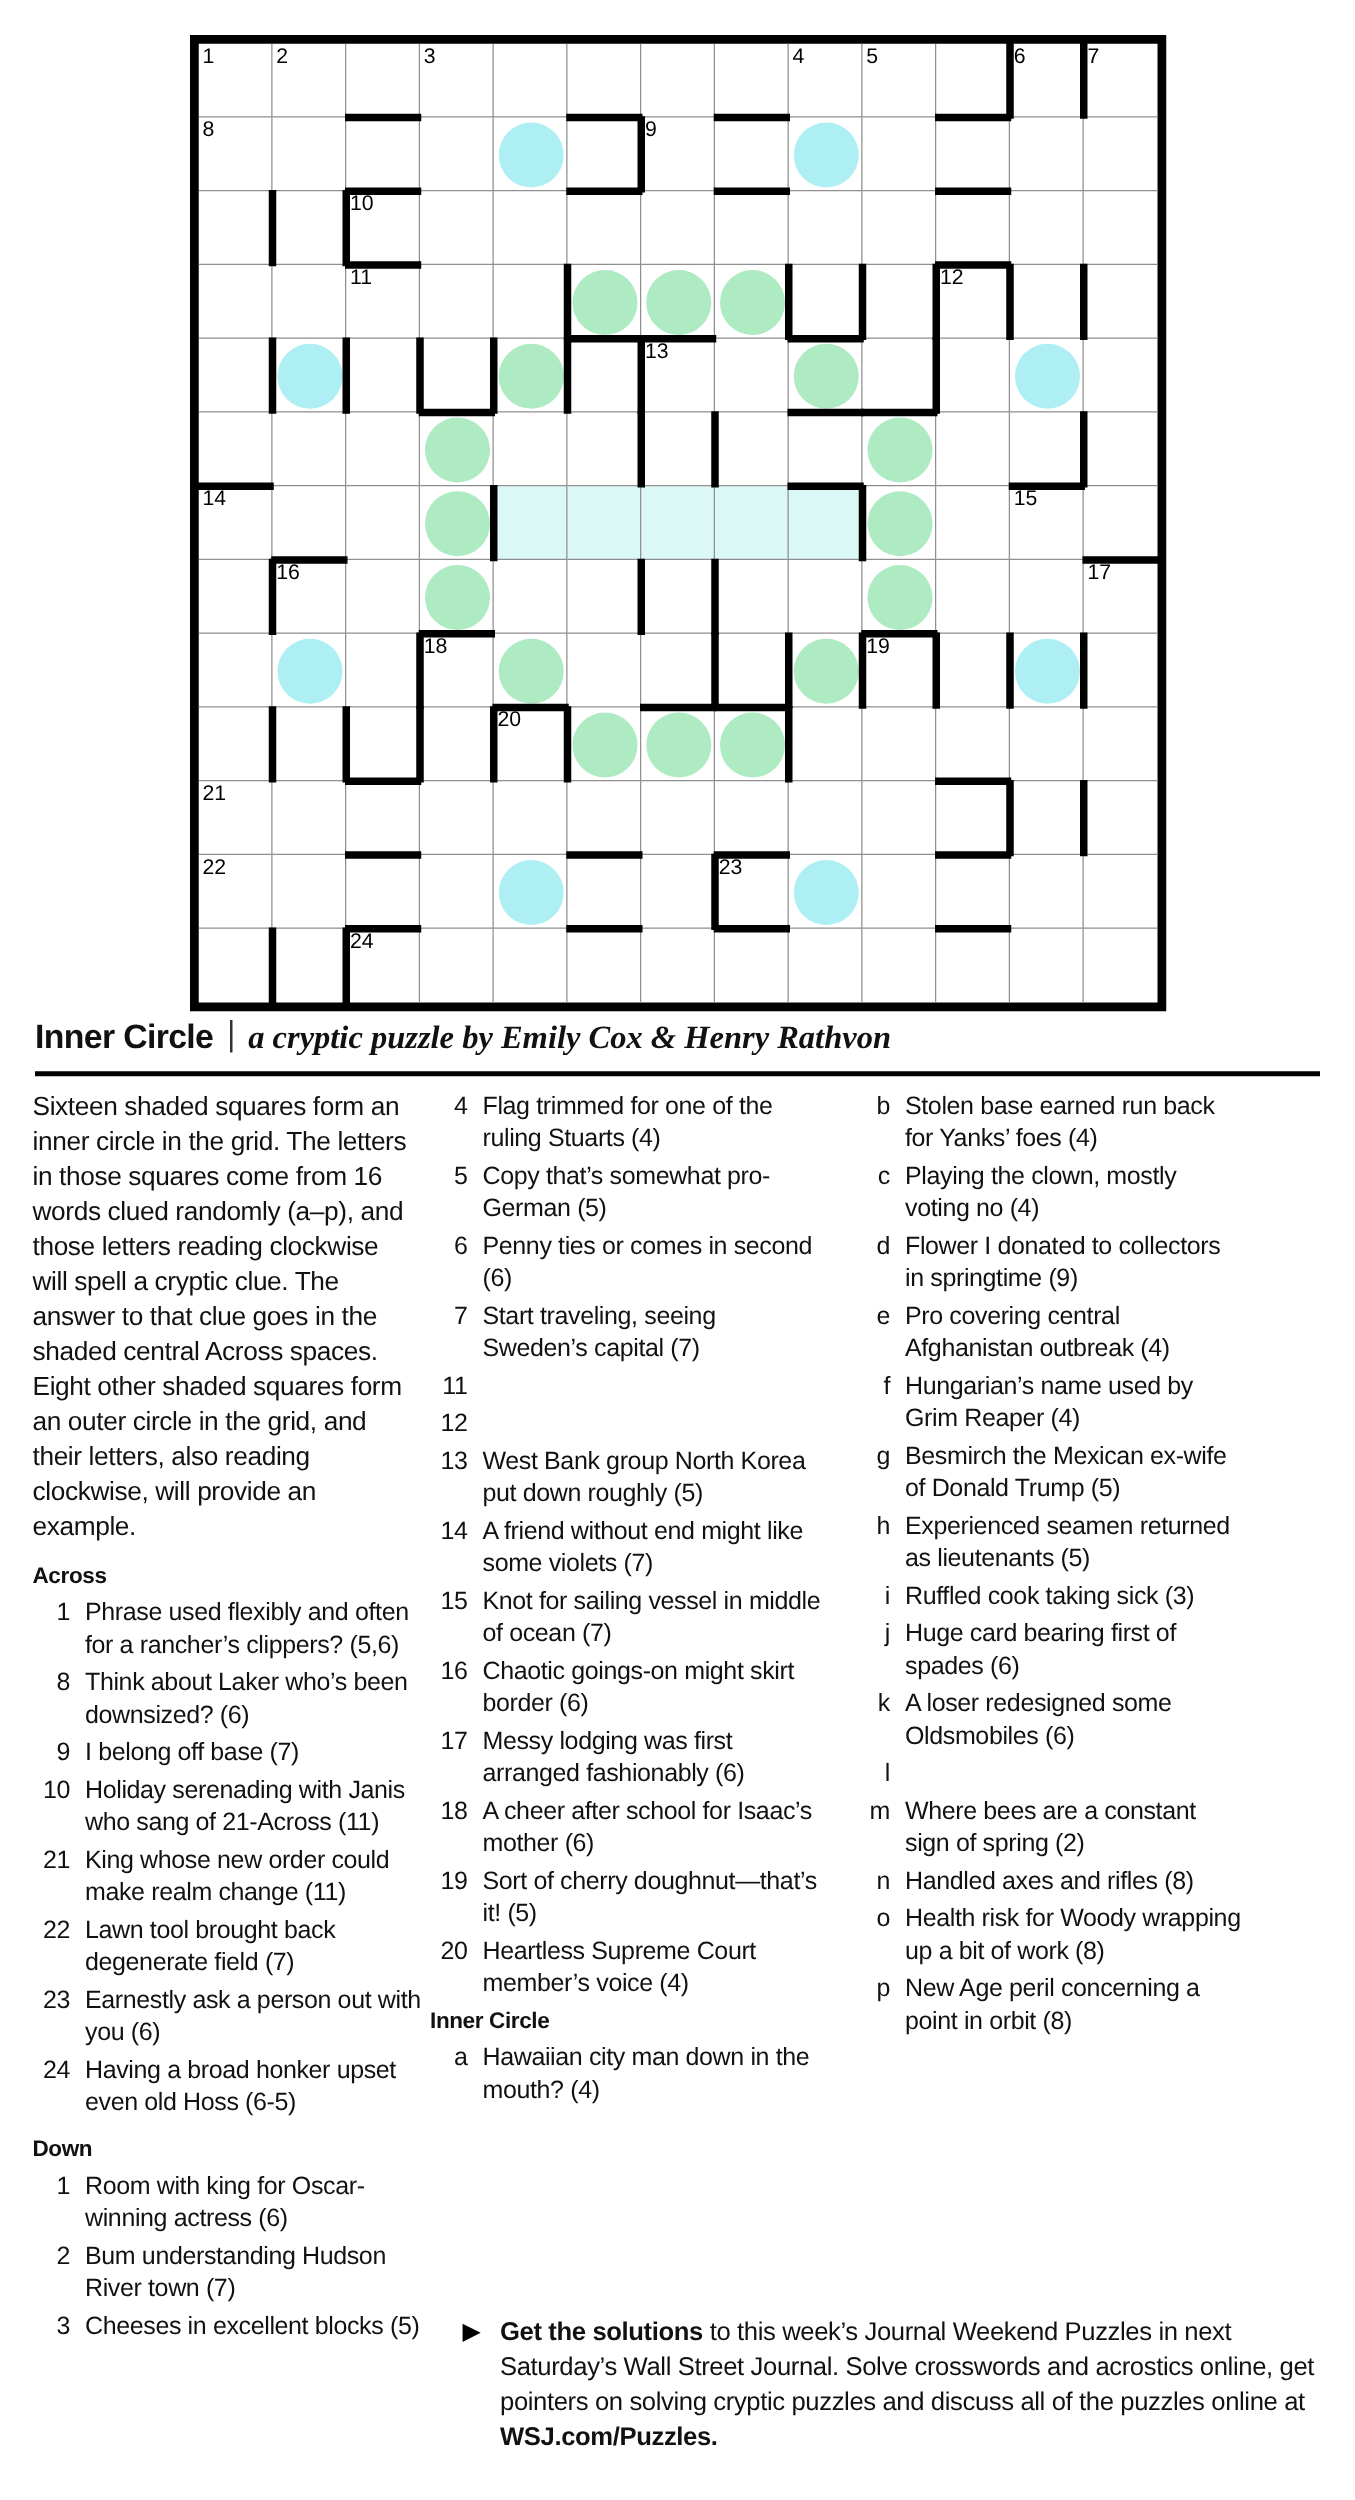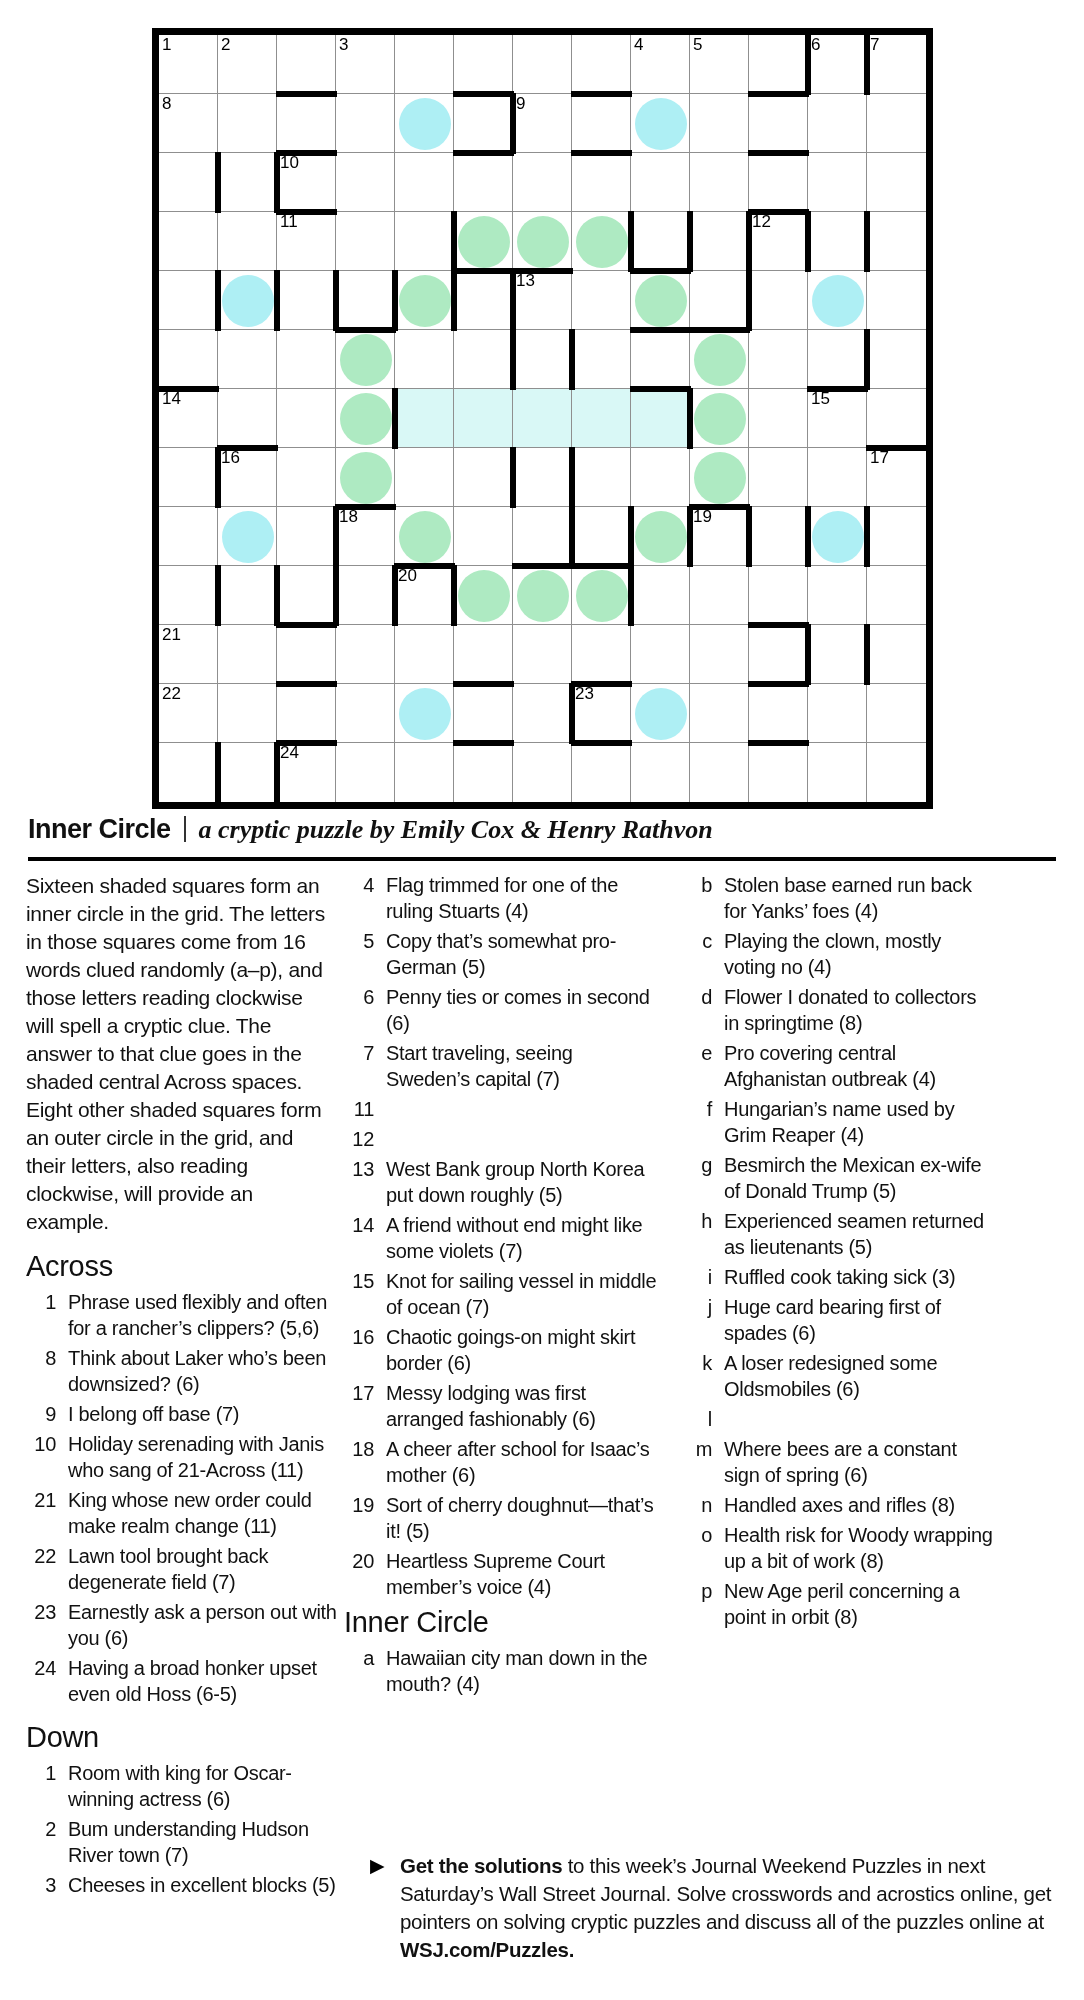--- a/index.html
+++ b/index.html
@@ -25,21 +25,21 @@
   .title-name{font-size:27px;font-weight:bold;letter-spacing:-0.5px;}
   .title-sep{display:inline-block;width:2px;height:26px;background:#333;margin:0 13px;vertical-align:-4px;}
   .title-byline{font-family:"Liberation Serif",serif;font-style:italic;font-weight:bold;font-size:26px;}
 
   
   .col{position:absolute;top:872px;}
   .col-left{left:26px;width:314px;}
   .col-mid{left:344px;width:316px;}
   .col-right{left:682px;width:330px;}
   .intro{font-size:21px;line-height:28px;width:300px;letter-spacing:-0.3px;}
-  .sec-head{font-size:29px;font-weight:normal;margin:14px 0 6px 0;letter-spacing:-0.3px;}
+  .sec-head{font-size:18px;font-weight:bold;margin:14px 0 6px 0;letter-spacing:-0.3px;}
   .col-mid .sec-head{margin-top:6px;}
   .clue{display:flex;margin-bottom:4px;font-size:20px;line-height:26px;letter-spacing:-0.3px;}
   .clue-num{width:30px;text-align:right;flex-shrink:0;}
   .clue-text{margin-left:12px;width:272px;}
 
   
   .footer{position:absolute;left:370px;top:1852px;width:700px;font-size:20.5px;line-height:28px;
           letter-spacing:-0.3px;display:flex;}
   .footer-arrow{flex-shrink:0;width:30px;font-size:19px;line-height:28px;color:#000;}
   .footer b{font-weight:bold;}
@@ -507,21 +507,21 @@
         <div class="clue">
           <span class="clue-num">b</span>
           <span class="clue-text">Stolen base earned run back for Yanks’ foes (4)</span>
         </div>
         <div class="clue">
           <span class="clue-num">c</span>
           <span class="clue-text">Playing the clown, mostly voting no (4)</span>
         </div>
         <div class="clue">
           <span class="clue-num">d</span>
-          <span class="clue-text">Flower I donated to collectors in springtime (8)</span>
+          <span class="clue-text">Flower I donated to collectors in springtime (9)</span>
         </div>
         <div class="clue">
           <span class="clue-num">e</span>
           <span class="clue-text">Pro covering central Afghanistan outbreak (4)</span>
         </div>
         <div class="clue">
           <span class="clue-num">f</span>
           <span class="clue-text">Hungarian’s name used by Grim Reaper (4)</span>
         </div>
         <div class="clue">
@@ -542,21 +542,21 @@
         </div>
         <div class="clue">
           <span class="clue-num">k</span>
           <span class="clue-text">A loser redesigned some Oldsmobiles (6)</span>
         </div>
         <div class="clue">
           <span class="clue-num">l</span>
         </div>
         <div class="clue">
           <span class="clue-num">m</span>
-          <span class="clue-text">Where bees are a constant sign of spring (6)</span>
+          <span class="clue-text">Where bees are a constant sign of spring (2)</span>
         </div>
         <div class="clue">
           <span class="clue-num">n</span>
           <span class="clue-text">Handled axes and rifles (8)</span>
         </div>
         <div class="clue">
           <span class="clue-num">o</span>
           <span class="clue-text">Health risk for Woody wrapping up a bit of work (8)</span>
         </div>
         <div class="clue">

